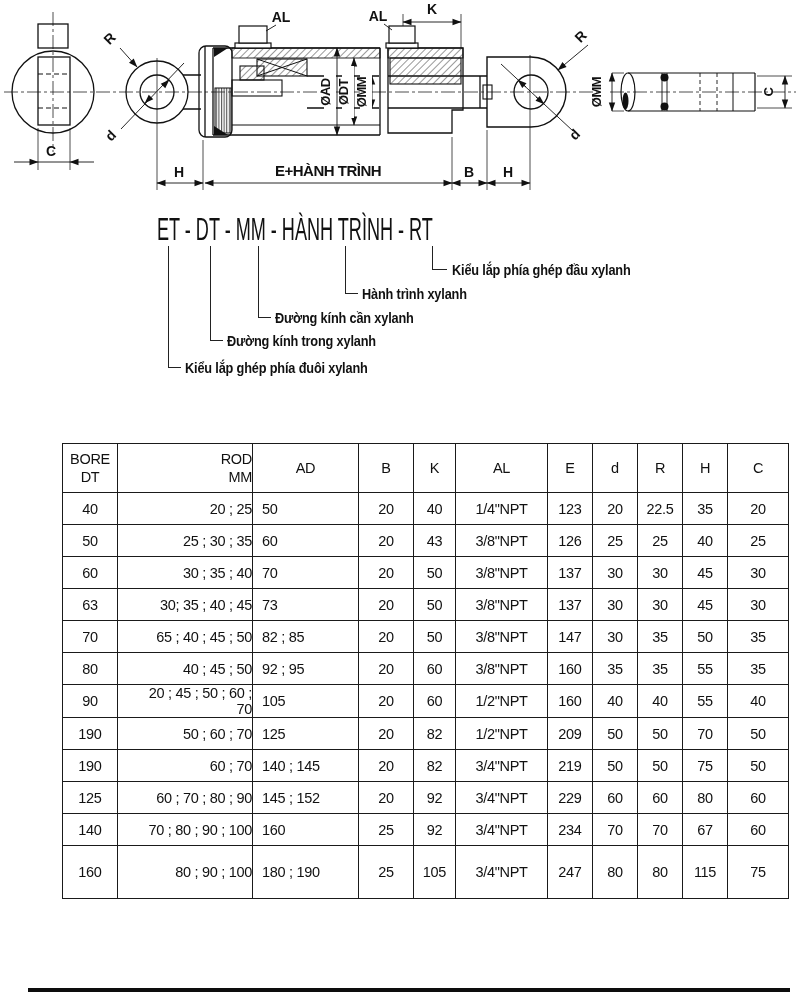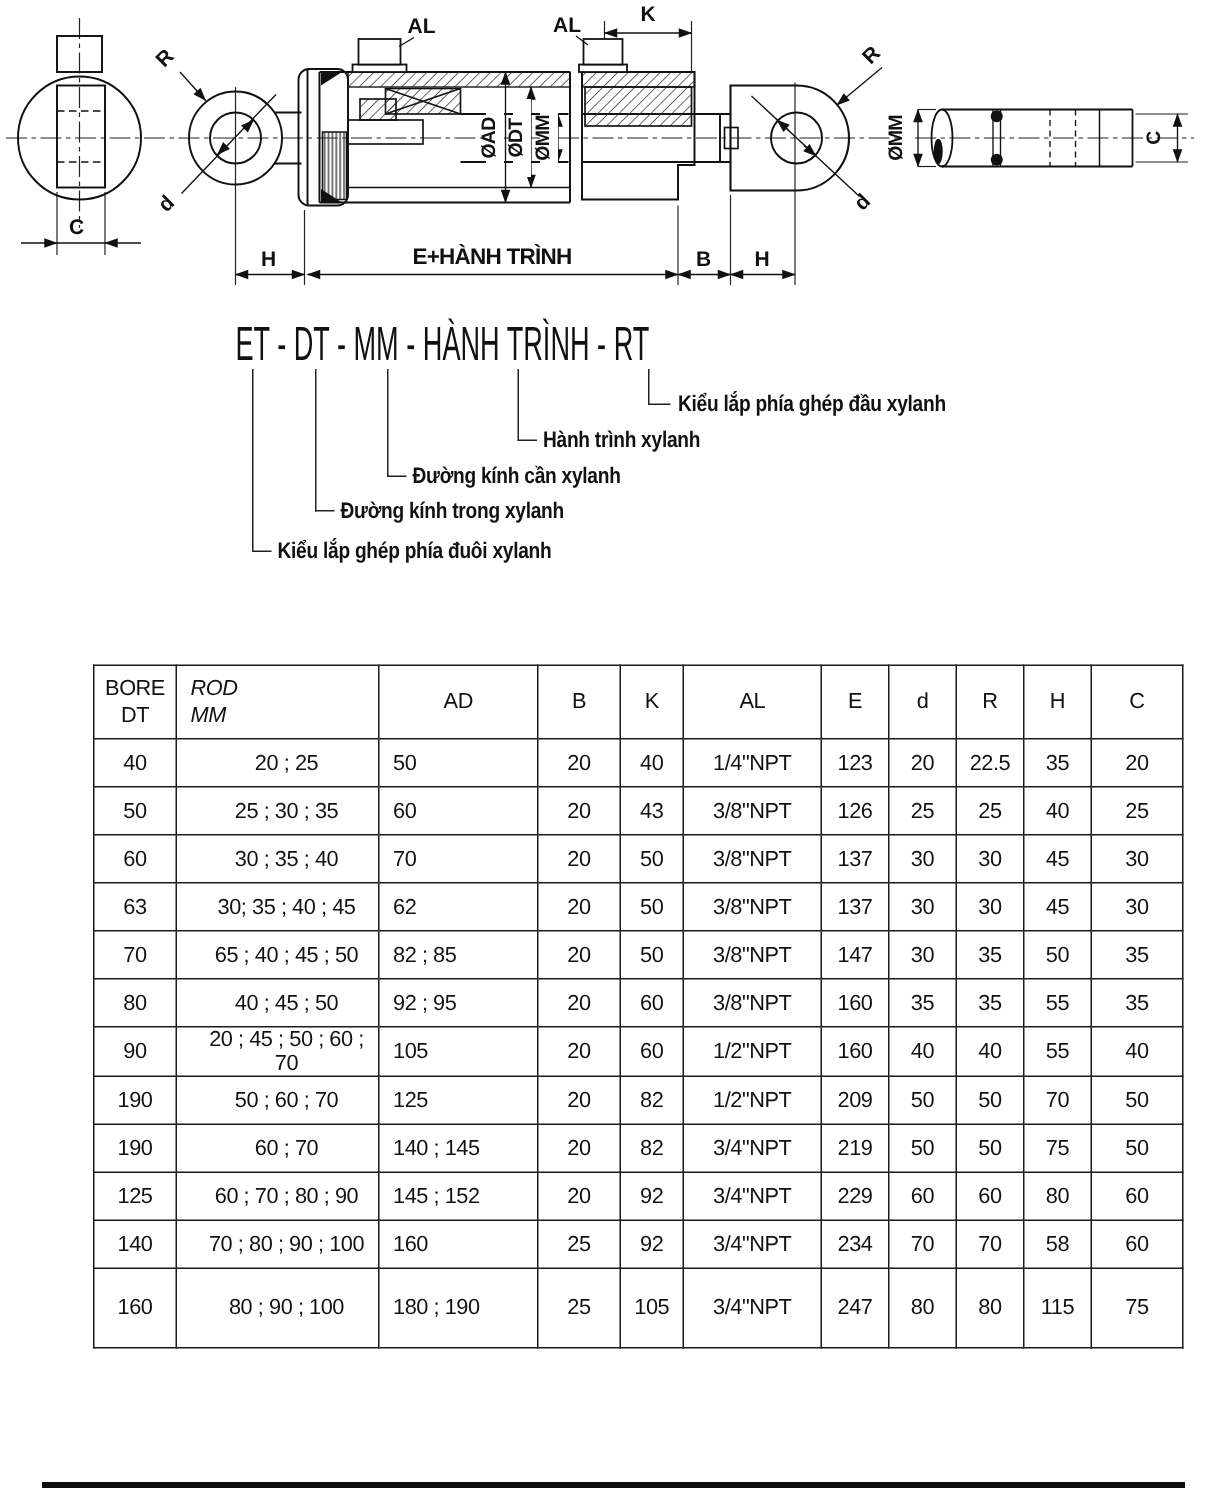--- a/index.html
+++ b/index.html
@@ -15,23 +15,23 @@
   .formula{position:absolute;left:157px;top:211px;font-size:32px;white-space:nowrap;
            transform:scaleX(.565);transform-origin:left top;letter-spacing:0;}
   .callout-line{position:absolute;border-left:1.5px solid #222;border-bottom:1.5px solid #222;}
   .callout-label{position:absolute;font-weight:bold;font-size:15px;white-space:nowrap;
                  transform:scaleX(.85);transform-origin:left center;letter-spacing:-.2px;}
   
   .spec{position:absolute;left:37px;top:443px;border-collapse:collapse;table-layout:fixed;width:726px;margin-left:25px;}
   .spec th,.spec td{border:1.5px solid #1a1a1a;font-weight:normal;
         font-size:14.5px;letter-spacing:-.3px;padding:0;vertical-align:middle;}
   .spec thead th{height:48px;text-align:center;line-height:1.25;}
-  .spec thead th:nth-child(2){text-align:left;padding-left:9px;font-style:italic;}
+  .spec thead th:nth-child(2){text-align:right;padding-left:9px;}
   .spec tbody td{height:31px;text-align:center;}
-  .spec tbody td:nth-child(2){text-align:center;padding-left:12px;}
+  .spec tbody td:nth-child(2){text-align:right;padding-left:12px;}
   .spec tbody td:nth-child(3){text-align:left;padding-left:9px;}
   .spec tbody tr:last-child td{height:52px;}
   .bottom-rule{position:absolute;left:28px;top:988px;width:762px;height:4px;background:#0d0d0d;}
 </style>
 </head>
 <body>
 
 <div class="page">
 
   <svg class="dwg" width="804" height="200" viewBox="0 0 804 200">
@@ -265,21 +265,21 @@
           <td>3/8"NPT</td>
           <td>137</td>
           <td>30</td>
           <td>30</td>
           <td>45</td>
           <td>30</td>
         </tr>
         <tr>
           <td>63</td>
           <td>30; 35 ; 40 ; 45</td>
-          <td>62</td>
+          <td>73</td>
           <td>20</td>
           <td>50</td>
           <td>3/8"NPT</td>
           <td>137</td>
           <td>30</td>
           <td>30</td>
           <td>45</td>
           <td>30</td>
         </tr>
         <tr>
@@ -363,21 +363,21 @@
         <tr>
           <td>140</td>
           <td>70 ; 80 ; 90 ; 100</td>
           <td>160</td>
           <td>25</td>
           <td>92</td>
           <td>3/4"NPT</td>
           <td>234</td>
           <td>70</td>
           <td>70</td>
-          <td>58</td>
+          <td>67</td>
           <td>60</td>
         </tr>
         <tr>
           <td>160</td>
           <td>80 ; 90 ; 100</td>
           <td>180 ; 190</td>
           <td>25</td>
           <td>105</td>
           <td>3/4"NPT</td>
           <td>247</td>

